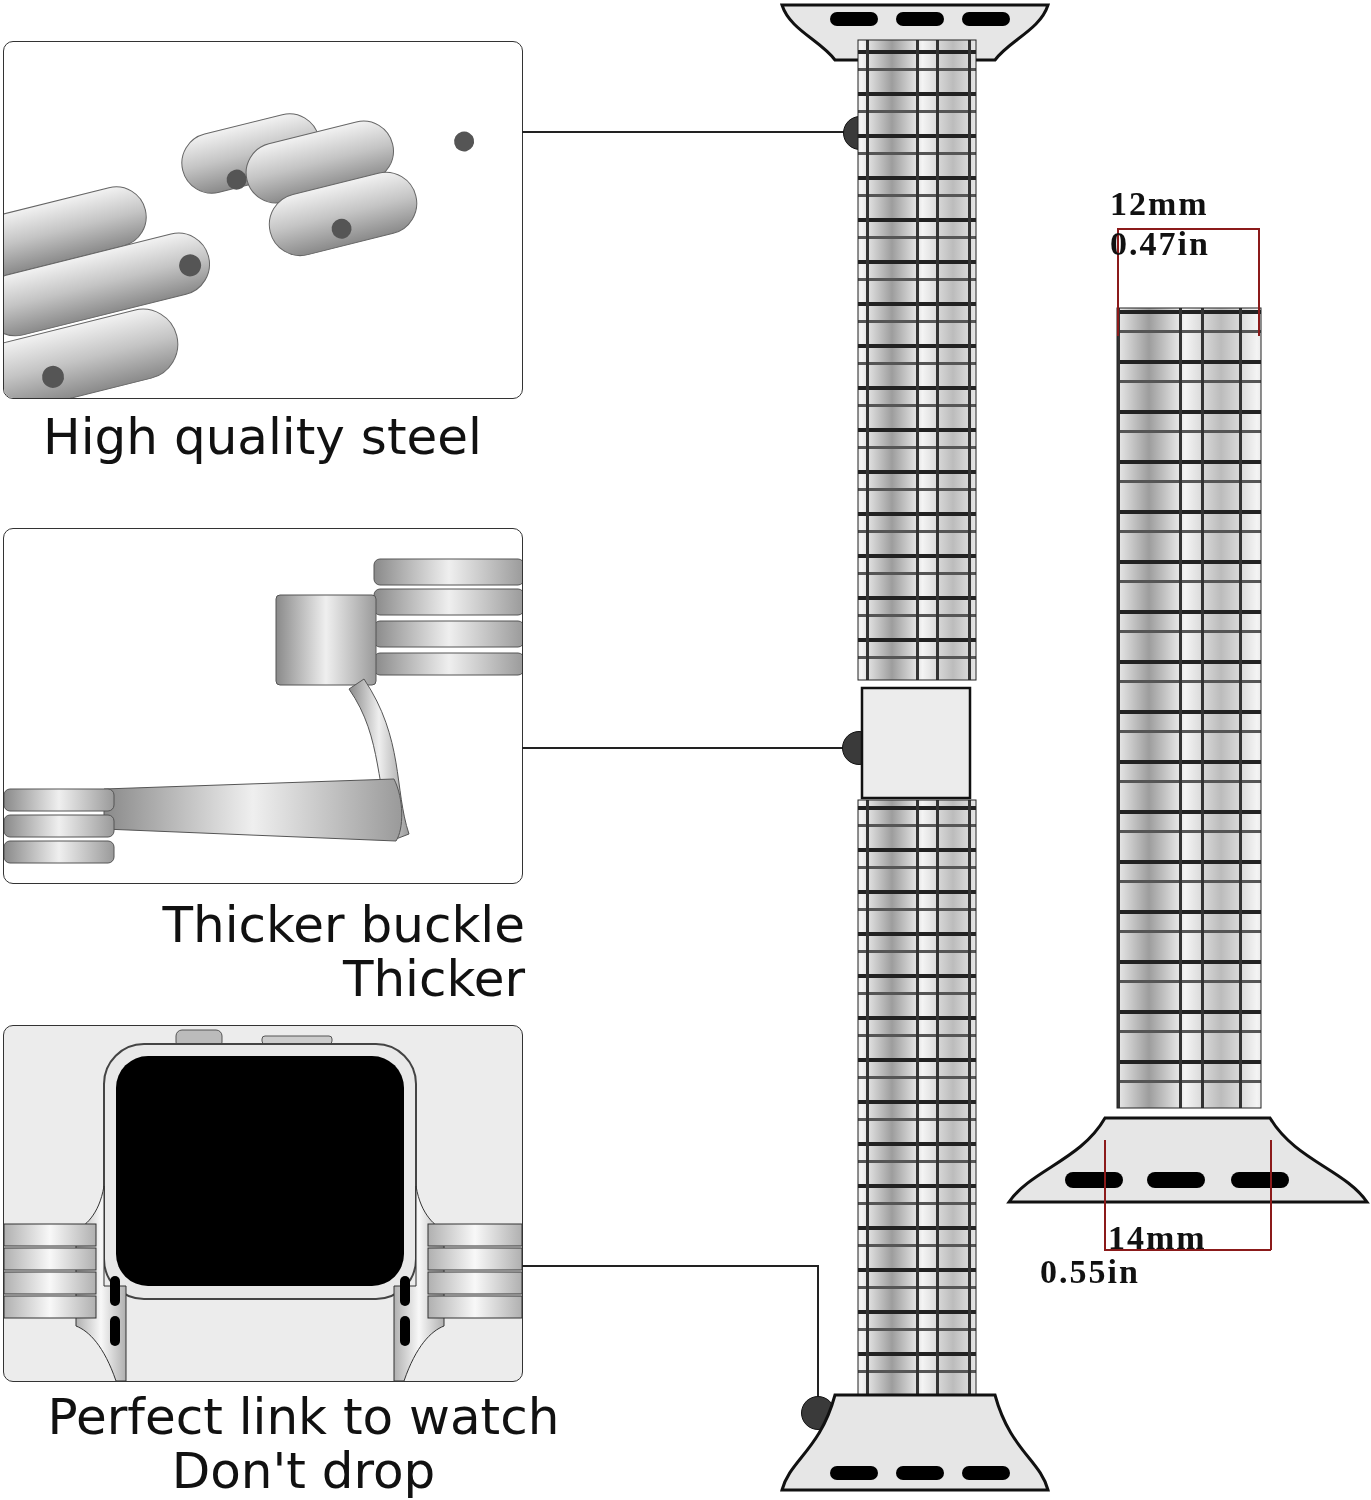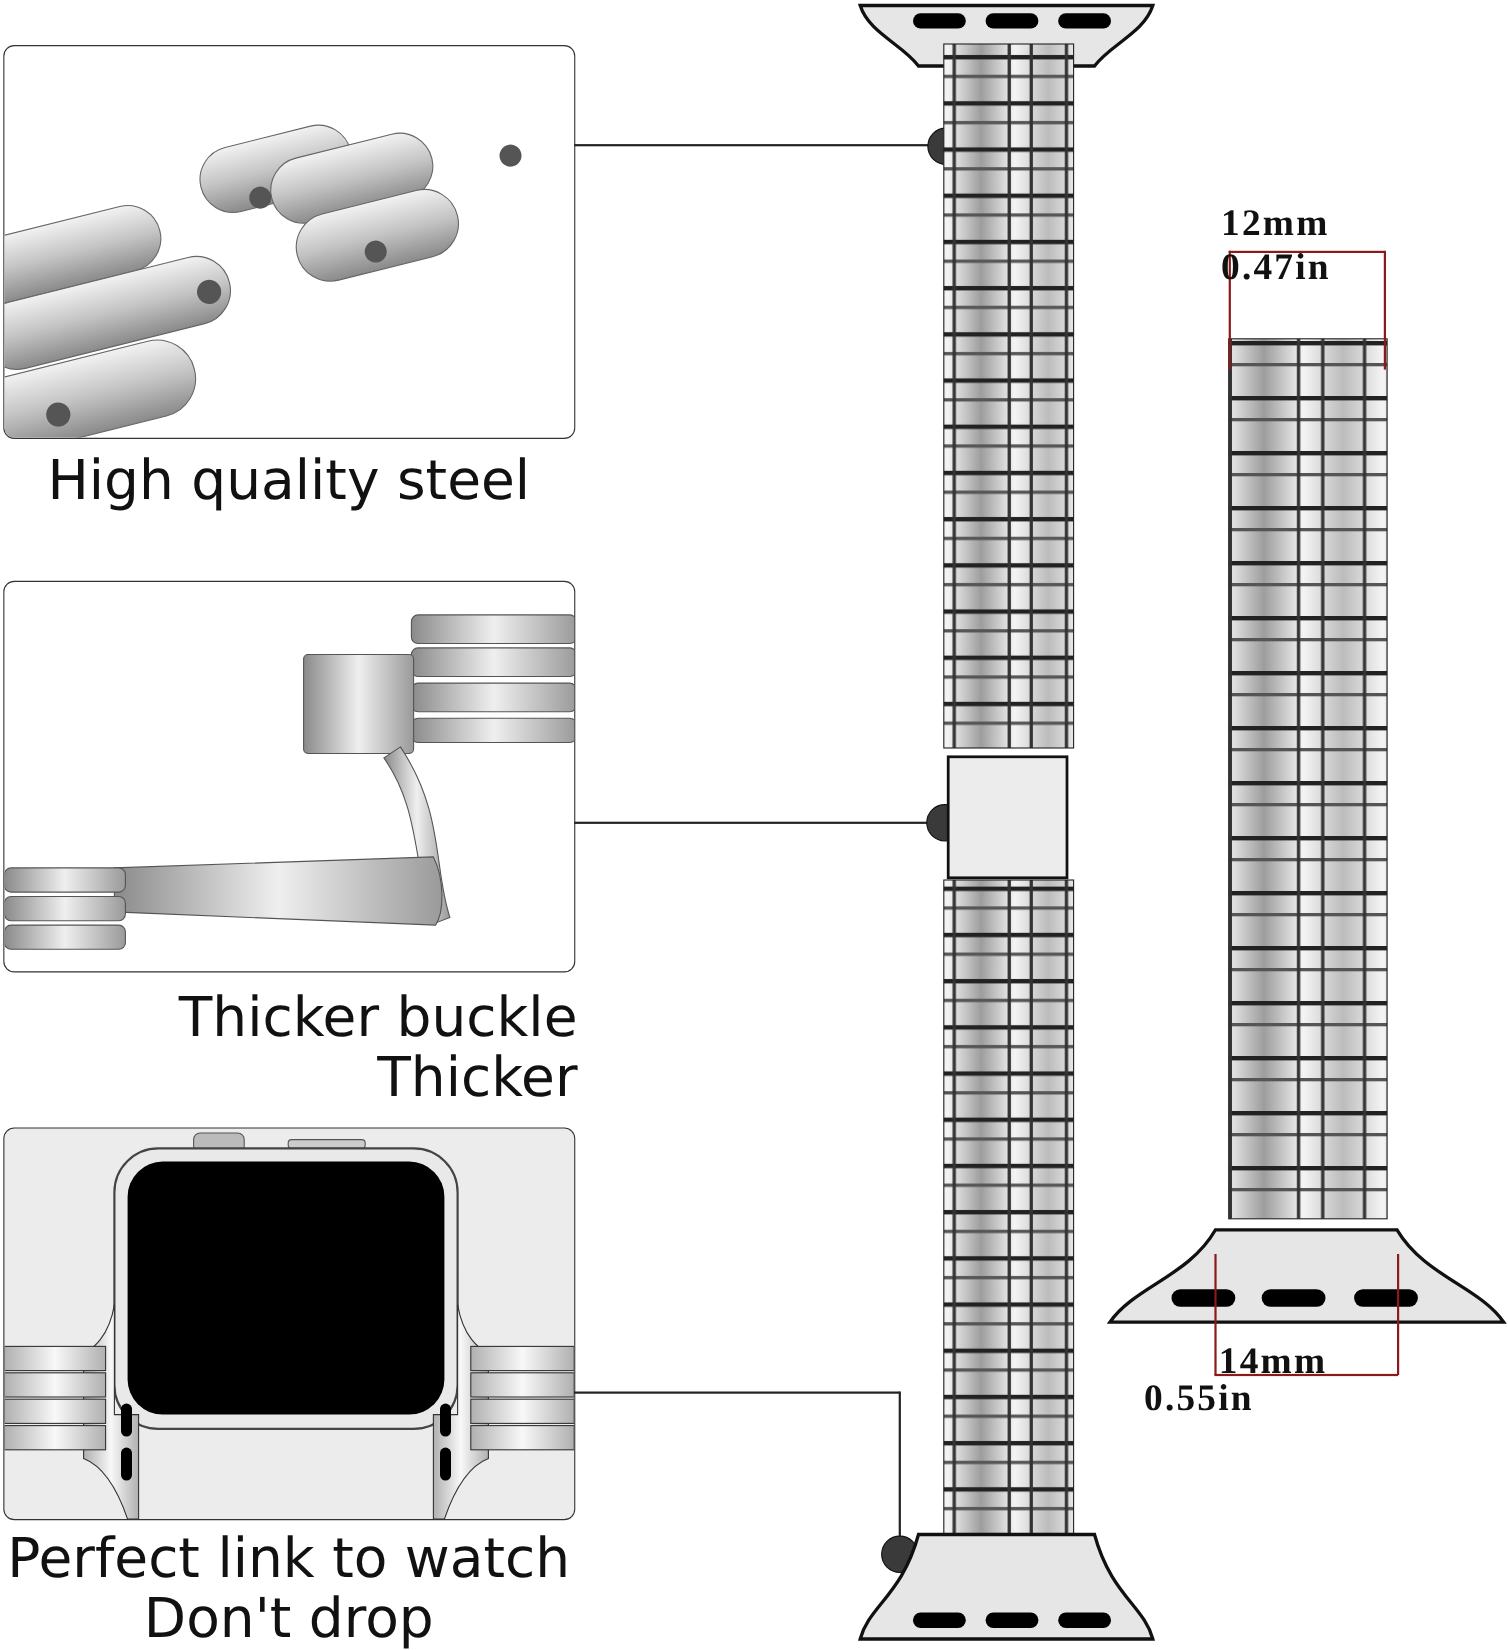--- a/index.html
+++ b/index.html
@@ -100,21 +100,21 @@
         <rect x="0" y="222" width="92" height="22"></rect>
         <rect x="0" y="246" width="92" height="22"></rect>
         <rect x="0" y="270" width="92" height="22"></rect>
       <rect x="424" y="198" width="94" height="22"></rect>
         <rect x="424" y="222" width="94" height="22"></rect>
         <rect x="424" y="246" width="94" height="22"></rect>
         <rect x="424" y="270" width="94" height="22"></rect>
     </g>
   </svg>
 </div>
-<div class="caption" style="top:1390px;">
+<div class="caption" style="top:1390px;margin-left:41px;">
   <span>Perfect link to watch</span>
   <span>Don't drop</span>
 </div>
 
 <div class="line" style="left:522px;top:131px;width:336px;height:1.5px;"></div>
 <div class="dot" style="left:843px;top:116px;"></div>
 <div class="line" style="left:522px;top:747px;width:336px;height:1.5px;"></div>
 <div class="dot" style="left:842px;top:731px;"></div>
 <div class="line" style="left:522px;top:1265px;width:296px;height:1.5px;"></div>
 <div class="line" style="left:817px;top:1265px;width:1.5px;height:135px;"></div>

